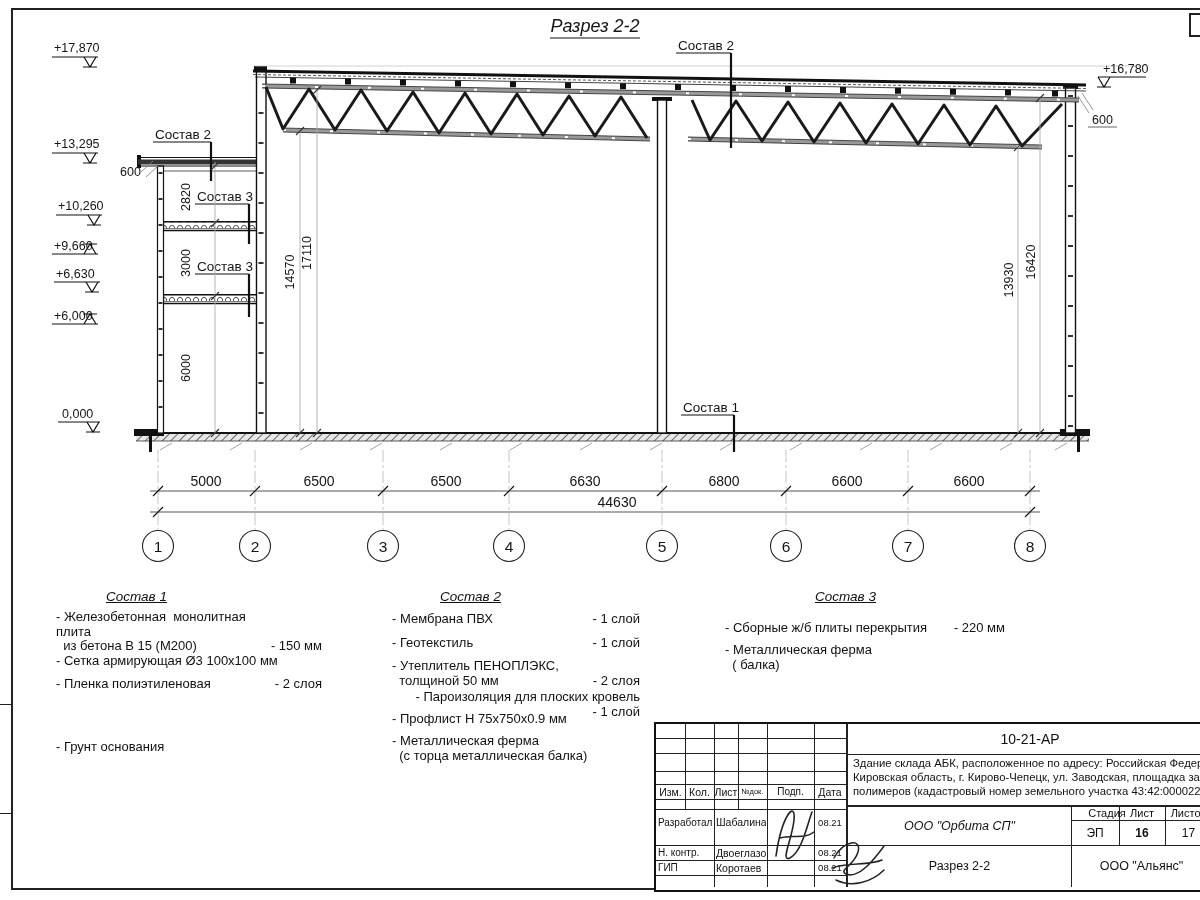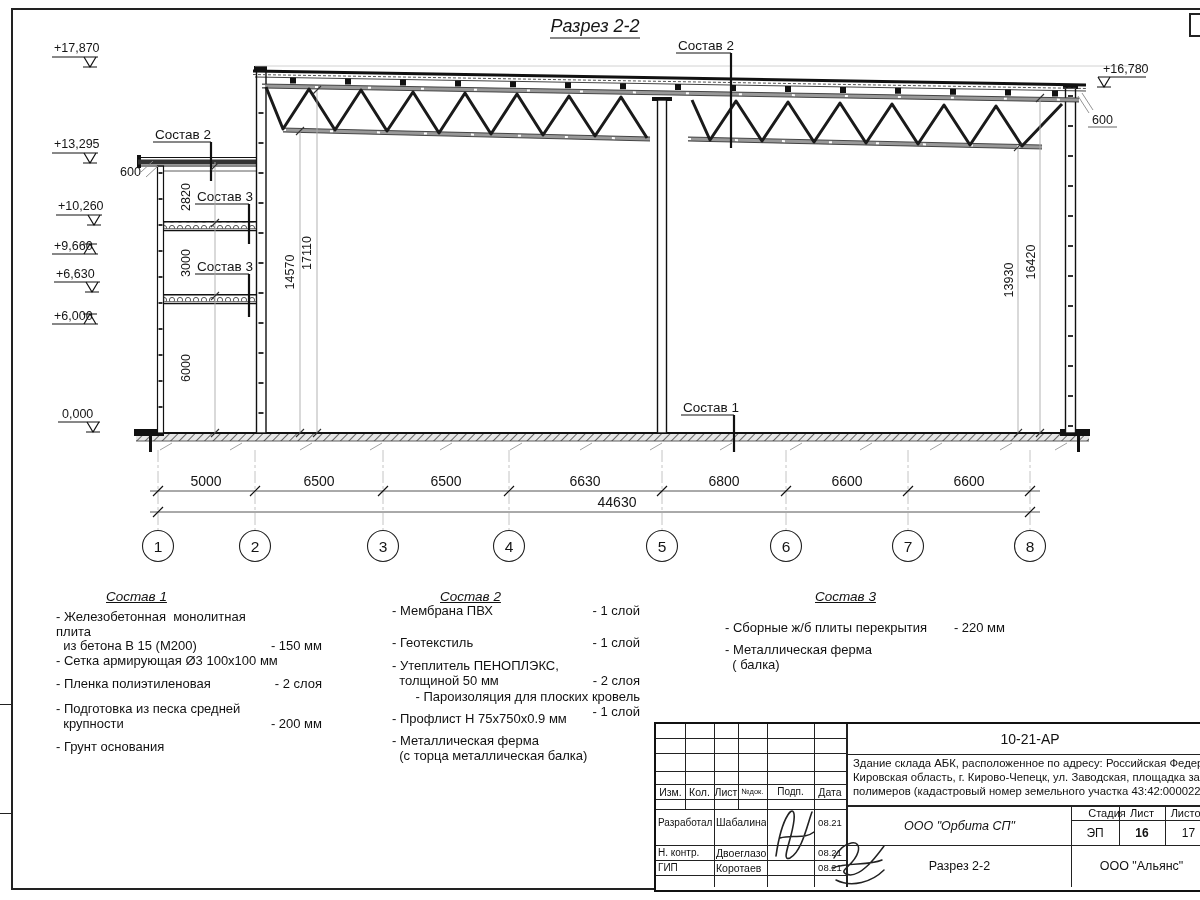--- a/index.html
+++ b/index.html
@@ -275,34 +275,29 @@
         <span class="lv">- 150 мм</span>
       </div>
     <div class="lrow" style="top:66px;">
         <span class="lt">- Сетка армирующая Ø3 100х100 мм</span>
         <span class="lv"></span>
       </div>
     <div class="lrow" style="top:89px;">
         <span class="lt">- Пленка полиэтиленовая</span>
         <span class="lv">-  2 слоя</span>
       </div>
-    <div class="lrow" style="top:114px;">
-        <span class="lt">- Подготовка из песка средней
-  крупности</span>
-        <span class="lv">- 200 мм</span>
-      </div>
     <div class="lrow" style="top:152px;">
         <span class="lt">- Грунт основания</span>
         <span class="lv"></span>
       </div>
   </div>
 
   <div class="leg" style="left:392px;top:588px;width:248px;height:175px;">
     <div class="leg-title" style="left:48px;top:2px;">Состав 2</div>
-    <div class="lrow" style="top:16px;gap:44px;">
+    <div class="lrow" style="top:24px;gap:44px;">
         <span class="lt">- Мембрана ПВХ</span>
         <span class="lv">- 1 слой</span>
       </div>
     <div class="lrow" style="top:48px;">
         <span class="lt">- Геотекстиль</span>
         <span class="lv">- 1 слой</span>
       </div>
     <div class="lrow" style="top:71px;">
         <span class="lt">- Утеплитель ПЕНОПЛЭКС,
   толщиной 50 мм</span>

